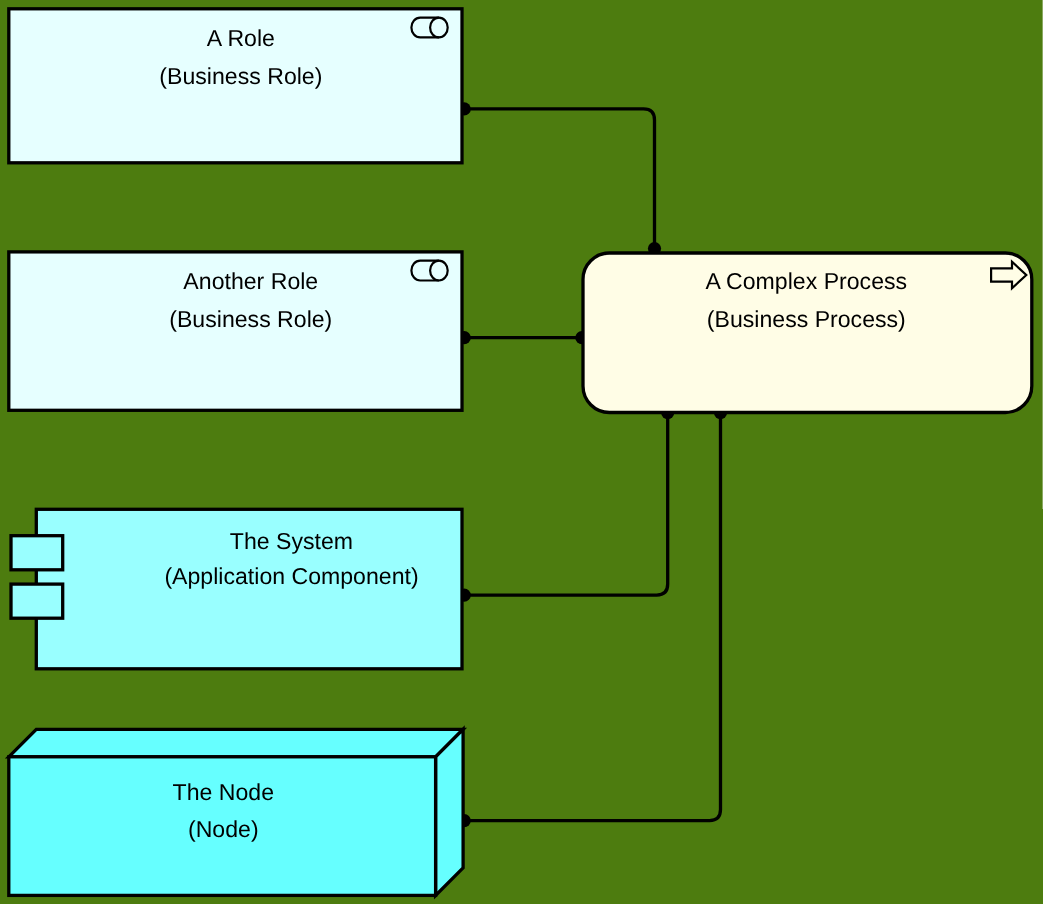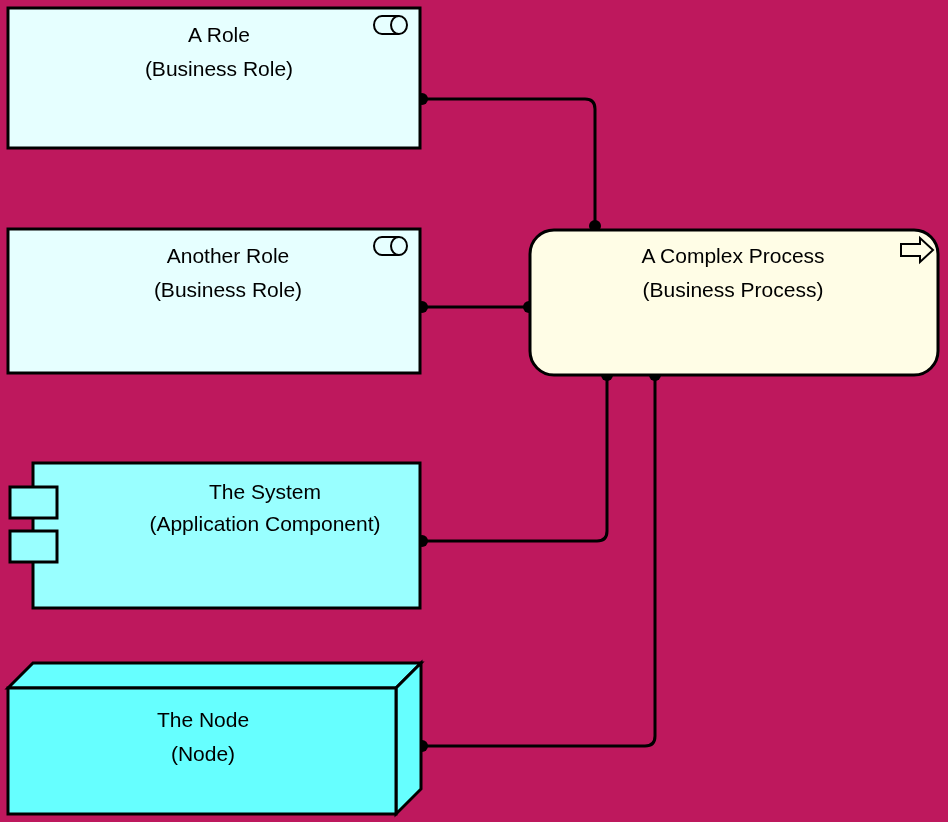--- a/index.html
+++ b/index.html
@@ -10,21 +10,21 @@
   body {
     width: 948px;
     height: 822px;
     overflow: hidden;
     font-family: "Liberation Sans", sans-serif;
   }
   #diagram-root {
     position: relative;
     width: 948px;
     height: 822px;
-    background: #be185d;
+    background: #4d7c0f;
   }
   svg#archimate-canvas {
     display: block;
     width: 948px;
     height: 822px;
   }
   .el-label {
     font-family: "Liberation Sans", sans-serif;
     font-size: 21px;
     fill: #000000;

